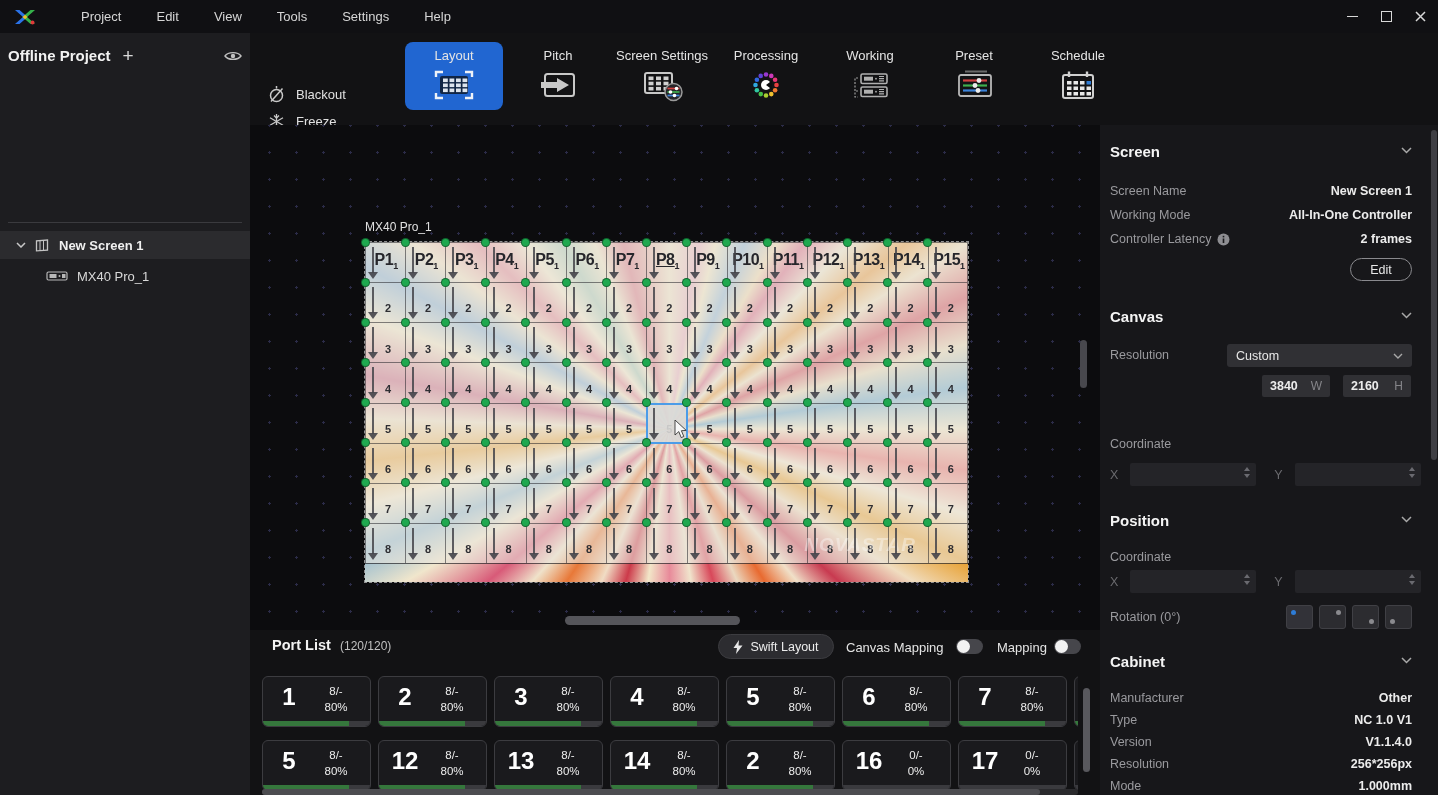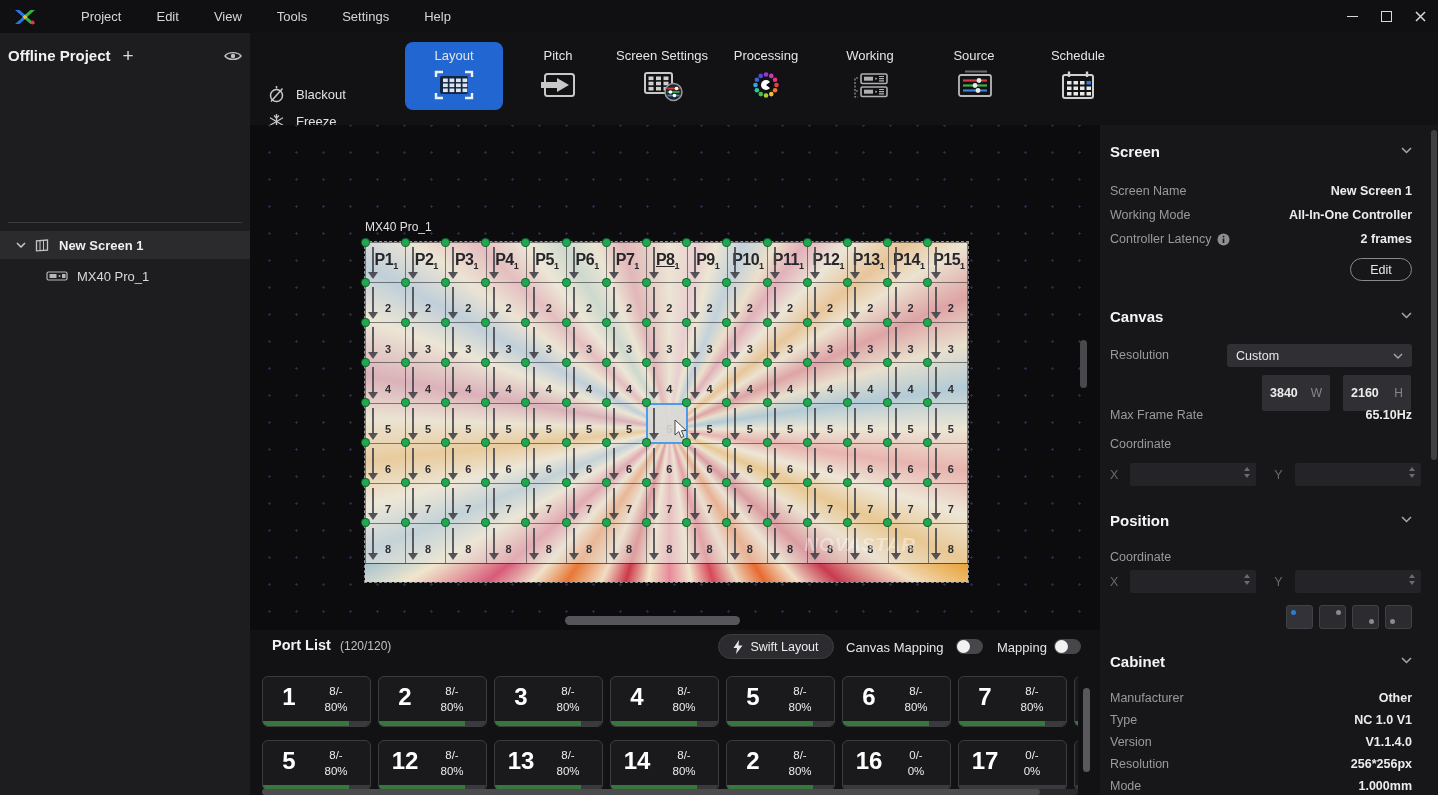--- a/index.html
+++ b/index.html
@@ -101,21 +101,21 @@
   
   #inspector{left:1100px;top:125px;width:338px;height:670px;background:#17171a;font-size:12.5px;}
   .sec-title{position:absolute;left:10px;font-size:15px;font-weight:bold;color:#f4f4f4;}
   .sec-chevron{position:absolute;right:26px;}
   .insp-row{position:absolute;left:10px;right:26px;height:24px;display:flex;align-items:center;}
   .insp-label{color:#9a9a9e;display:flex;align-items:center;gap:6px;}
   .insp-value{margin-left:auto;color:#ececec;font-weight:600;}
   #edit-btn{position:absolute;right:26px;top:133px;width:62px;height:23px;border:1px solid #8a8a8e;border-radius:12px;display:flex;align-items:center;justify-content:center;font-size:12.5px;color:#e8e8e8;box-sizing:border-box;}
   #res-dropdown{position:absolute;left:127px;right:26px;top:219px;height:23px;background:#303034;border-radius:3px;display:flex;align-items:center;padding:0 9px;box-sizing:border-box;color:#e8e8e8;}
   #res-dropdown .sel-chevron{margin-left:auto;}
-  .dim-input{position:absolute;top:250px;height:22px;background:#303034;border-radius:2px;display:flex;align-items:center;padding:18px 8px;box-sizing:border-box;width:68px;}
+  .dim-input{position:absolute;top:250px;height:22px;background:#303034;border-radius:2px;display:flex;align-items:center;padding:4px 8px;box-sizing:border-box;width:68px;}
   .dim-val{color:#ececec;font-weight:600;}
   .dim-unit{margin-left:auto;color:#86868a;font-size:12px;}
   .coord-row{position:absolute;left:10px;right:26px;height:23px;display:flex;align-items:center;color:#6a6a6e;}
   .spin-input{position:relative;height:23px;background:#242428;border-radius:2px;flex:none;width:126px;margin-left:12px;}
   .spin-arrows{position:absolute;right:6px;top:4px;display:flex;flex-direction:column;gap:3px;}
   .sa-up{width:0;height:0;border-left:3.5px solid transparent;border-right:3.5px solid transparent;border-bottom:4px solid #6a6a70;}
   .sa-dn{width:0;height:0;border-left:3.5px solid transparent;border-right:3.5px solid transparent;border-top:4px solid #6a6a70;}
   #rotation-btns{position:absolute;right:26px;top:480px;display:flex;gap:6px;}
   .rot-btn{position:relative;width:27px;height:24px;background:#2c2c30;border:1px solid #404045;border-radius:3px;box-sizing:border-box;}
   .rot-btn.active{background:#323238;}
@@ -313,21 +313,21 @@
           <rect x="16" y="8.7" width="9" height="4" fill="#b0b0b0"></rect>
           <circle cx="28" cy="10.7" r="0.9" fill="#b0b0b0"></circle>
           <path d="M31 8.5 H36 M31 10.7 H36 M31 12.9 H36" stroke="#b0b0b0" stroke-width="1.2"></path>
           <rect x="16" y="21.7" width="9" height="4" fill="#b0b0b0"></rect>
           <circle cx="28" cy="23.7" r="0.9" fill="#b0b0b0"></circle>
           <path d="M31 21.5 H36 M31 23.7 H36 M31 25.9 H36" stroke="#b0b0b0" stroke-width="1.2"></path>
         </svg>
       </span>
     </div>
     <div class="ribbon-tab">
-      <span class="rt-label">Source</span>
+      <span class="rt-label">Preset</span>
       <span>
         <svg width="44" height="34">
           <line x1="13" y1="3.5" x2="35" y2="3.5" stroke="#6a6a6a" stroke-width="2"></line>
           <rect x="7" y="7" width="32" height="21" rx="2" fill="none" stroke="#b8b8b8" stroke-width="1.8"></rect>
           <line x1="11" y1="12.5" x2="35" y2="12.5" stroke="#d04040" stroke-width="2.2"></line>
           <circle cx="27" cy="12.5" r="2.4" fill="#ececec"></circle>
           <line x1="11" y1="17.5" x2="35" y2="17.5" stroke="#3fae4e" stroke-width="2.2"></line>
           <circle cx="23" cy="17.5" r="2.4" fill="#ececec"></circle>
           <line x1="11" y1="22.5" x2="35" y2="22.5" stroke="#3b82d8" stroke-width="2.2"></line>
           <circle cx="26" cy="22.5" r="2.4" fill="#ececec"></circle>
@@ -1474,24 +1474,20 @@
       </span>
   </div>
   <div class="dim-input" style="left:162px;">
     <span class="dim-val">3840</span>
     <span class="dim-unit">W</span>
   </div>
   <div class="dim-input" style="left:243px;">
     <span class="dim-val">2160</span>
     <span class="dim-unit">H</span>
   </div>
-  <div class="insp-row" style="top:278px;">
-    <span class="insp-label">Max Frame Rate</span>
-    <span class="insp-value">65.10Hz</span>
-  </div>
   <div class="insp-row" style="top:307px;">
     <span class="insp-label">Coordinate</span>
   </div>
   <div class="coord-row" style="top:338px;">
     <span>X</span>
     <span class="spin-input">
         <span class="spin-arrows">
           <span class="sa-up"></span>
           <span class="sa-dn"></span>
         </span>
@@ -1522,20 +1518,23 @@
           <span class="sa-dn"></span>
         </span>
       </span>
     <span style="margin-left:18px;">Y</span>
     <span class="spin-input">
         <span class="spin-arrows">
           <span class="sa-up"></span>
           <span class="sa-dn"></span>
         </span>
       </span>
+  </div>
+  <div class="insp-row" style="top:480px;">
+    <span class="insp-label">Rotation (0°)</span>
   </div>
   <div id="rotation-btns">
     <span class="rot-btn active">
         <span class="rot-dot blue" style="left:4px;top:4px;"></span>
       </span>
     <span class="rot-btn">
         <span class="rot-dot" style="right:4px;top:4px;"></span>
       </span>
     <span class="rot-btn">
         <span class="rot-dot" style="right:4px;bottom:4px;"></span>

